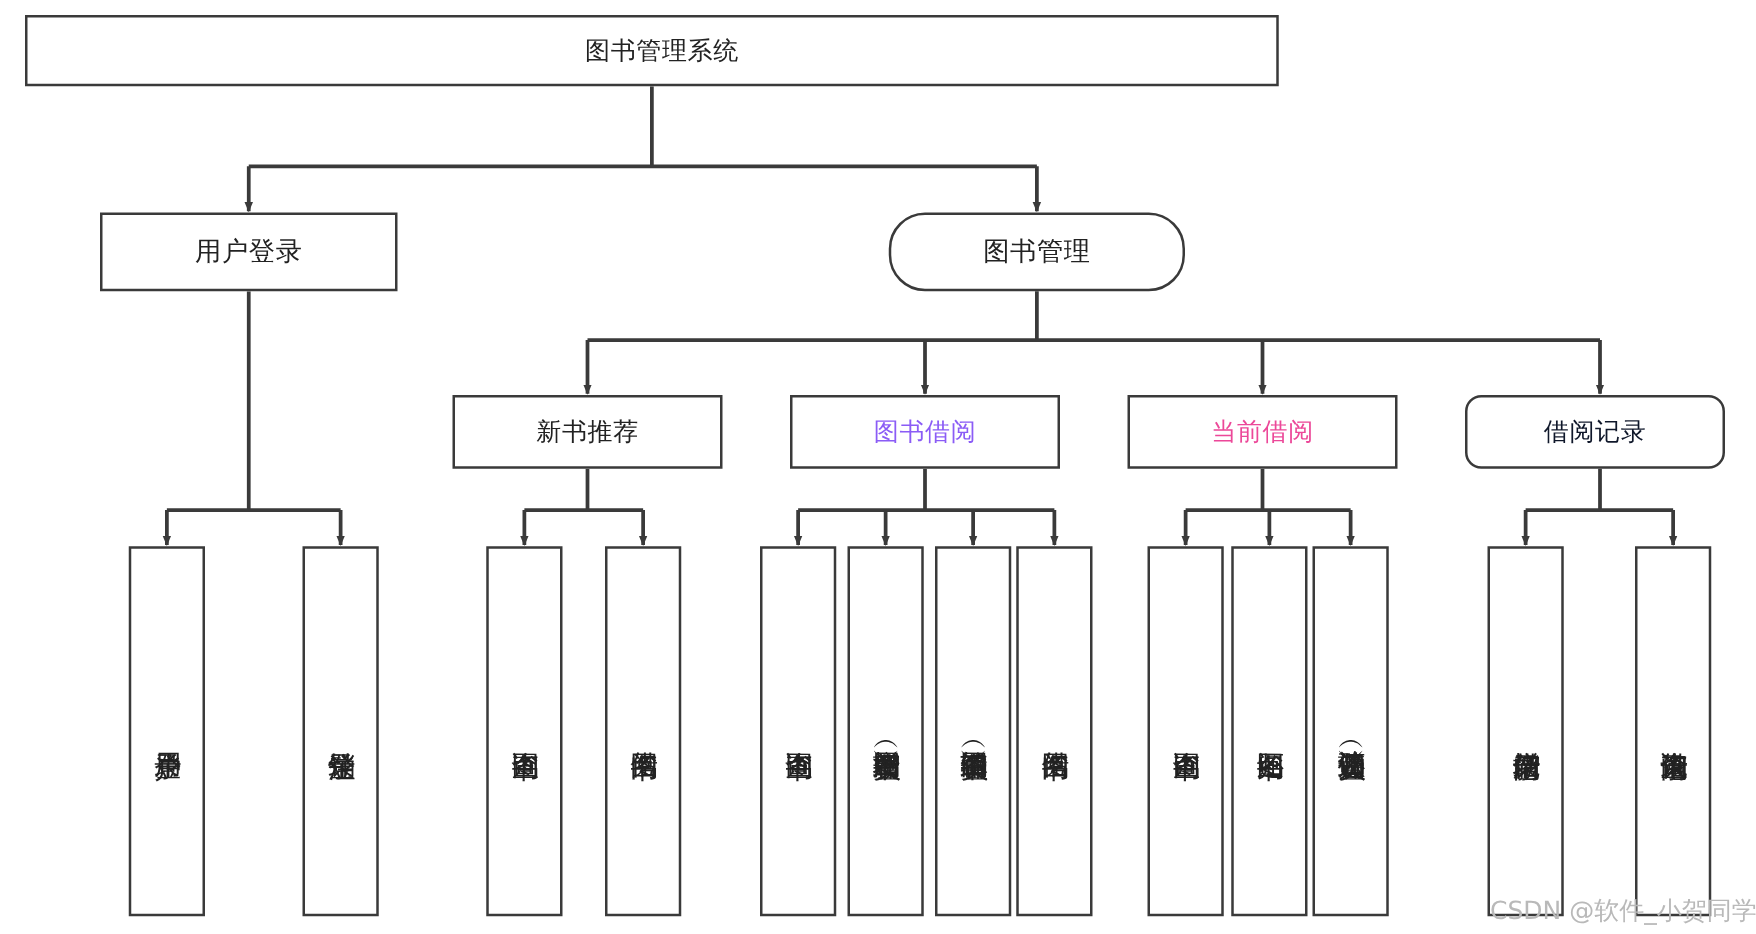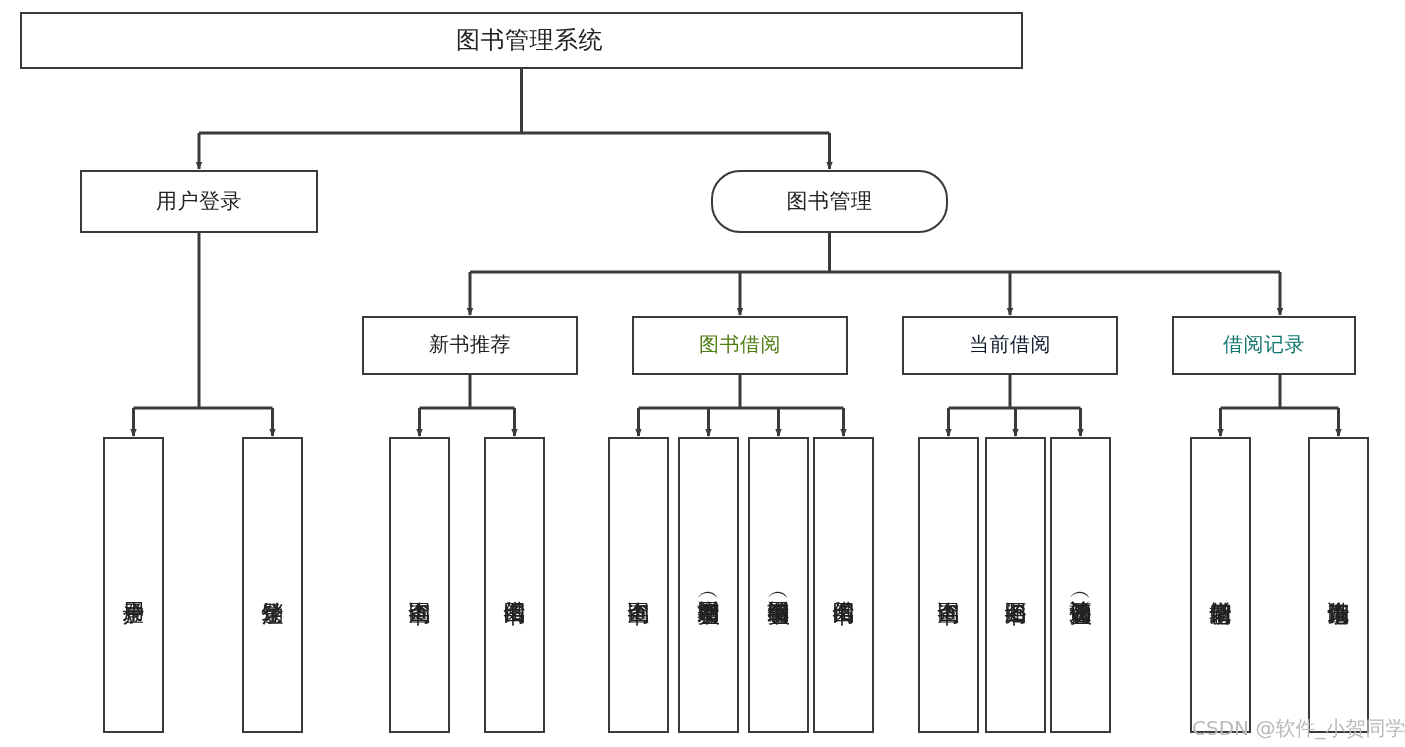--- a/index.html
+++ b/index.html
@@ -42,23 +42,23 @@
   .node.vertical {
     writing-mode: vertical-rl;
     text-orientation: upright;
   }
   .node-label {
     display: block;
     text-align: center;
     letter-spacing: 0.5px;
     white-space: nowrap;
   }
-  .node.lvl0 { font-size: 24px; padding-left: 16px; }
+  .node.lvl0 { font-size: 20px; padding-left: 16px; }
   .node.lvl1 { font-size: 21px; }
-  .node.lvl2 { font-size: 20px; font-family: Liberation Mono, monospace; }
+  .node.lvl2 { font-size: 20px; }
   .node.lvl3 { font-size: 22px; letter-spacing: 2px; }
   .watermark {
     position: absolute;
     color: #b9b9b9;
     font-size: 20px;
     white-space: nowrap;
     font-family: "DejaVu Sans", "Liberation Sans", sans-serif;
   }
 </style>
 </head>
@@ -114,27 +114,27 @@
       </div>
       <div class="node lvl1 horizontal" style="left: 80px; top: 170px; width: 238px; height: 63px; border-color: rgb(58, 58, 58); color: rgb(34, 34, 34);">
         <span class="node-label">用户登录</span>
       </div>
       <div class="node lvl1 horizontal" style="left: 711px; top: 170px; width: 237px; height: 63px; border-color: rgb(58, 58, 58); color: rgb(34, 34, 34); border-radius: 29px;">
         <span class="node-label">图书管理</span>
       </div>
       <div class="node lvl2 horizontal" style="left: 362px; top: 316px; width: 216px; height: 59px; border-color: rgb(58, 58, 58); color: rgb(34, 34, 34);">
         <span class="node-label">新书推荐</span>
       </div>
-      <div class="node lvl2 horizontal" style="left: 632px; top: 316px; width: 216px; height: 59px; border-color: rgb(58, 58, 58); color: #4d7c0f;">
+      <div class="node lvl2 horizontal" style="left: 632px; top: 316px; width: 216px; height: 59px; border-color: rgb(58, 58, 58); color: #8b5cf6;">
         <span class="node-label">图书借阅</span>
       </div>
-      <div class="node lvl2 horizontal" style="left: 902px; top: 316px; width: 216px; height: 59px; border-color: rgb(58, 58, 58); color: #0f172a;">
+      <div class="node lvl2 horizontal" style="left: 902px; top: 316px; width: 216px; height: 59px; border-color: rgb(58, 58, 58); color: #ec4899;">
         <span class="node-label">当前借阅</span>
       </div>
-      <div class="node lvl2 horizontal" style="left: 1172px; top: 316px; width: 184px; height: 59px; border-color: rgb(58, 58, 58); color: #0f766e;">
+      <div class="node lvl2 horizontal" style="left: 1172px; top: 316px; width: 208px; height: 59px; border-color: rgb(58, 58, 58); color: #0f172a; border-radius: 13px;">
         <span class="node-label">借阅记录</span>
       </div>
       <div class="node lvl3 vertical" style="left: 103px; top: 437px; width: 61px; height: 296px; border-color: rgb(58, 58, 58); color: rgb(34, 34, 34);">
         <span class="node-label">用户登录</span>
       </div>
       <div class="node lvl3 vertical" style="left: 242px; top: 437px; width: 61px; height: 296px; border-color: rgb(58, 58, 58); color: rgb(34, 34, 34);">
         <span class="node-label">注销登录</span>
       </div>
       <div class="node lvl3 vertical" style="left: 389px; top: 437px; width: 61px; height: 296px; border-color: rgb(58, 58, 58); color: rgb(34, 34, 34);">
         <span class="node-label">查询图书</span>

